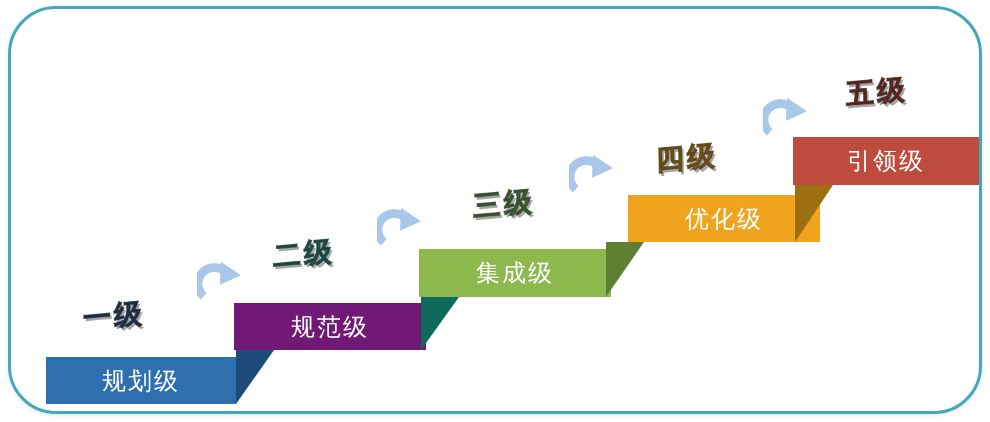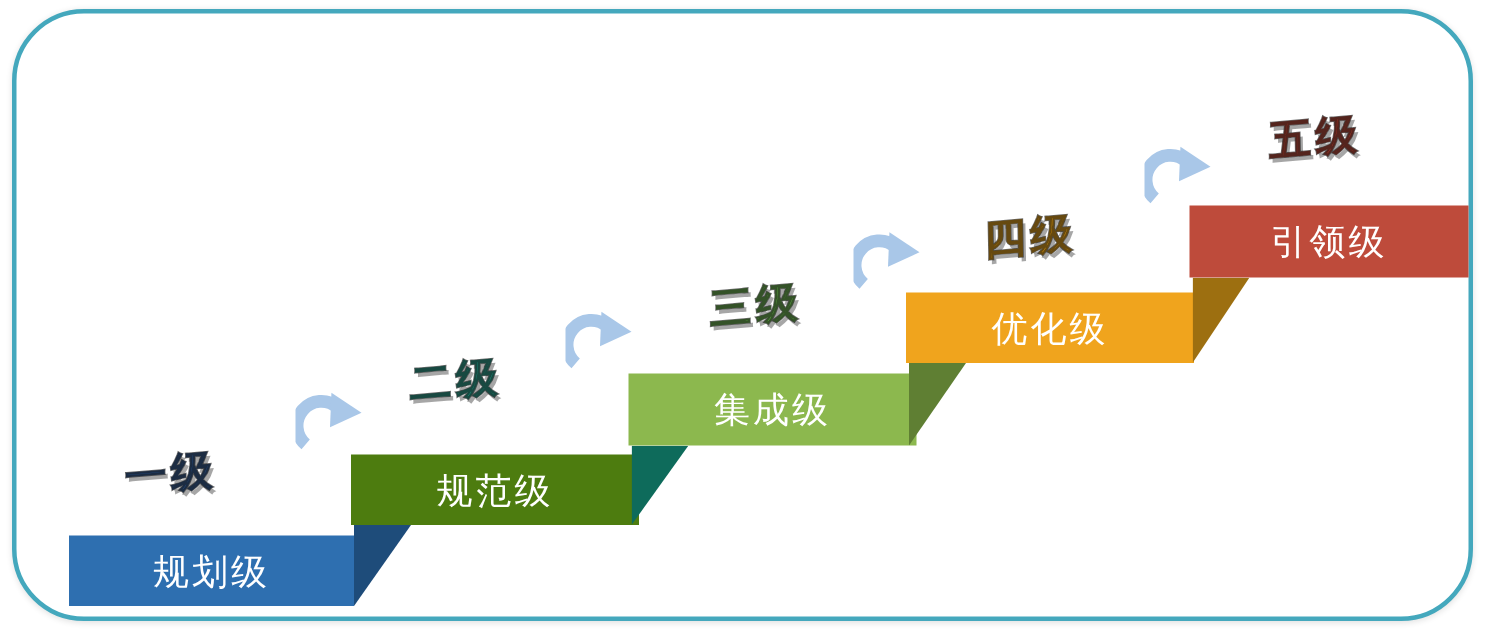--- a/index.html
+++ b/index.html
@@ -45,33 +45,33 @@
 
 <div class="frame" style="border-color: rgb(68, 168, 189); background-color: rgb(255, 255, 255);">
 
   <div class="level-label l1" style="color: rgb(35, 80, 143);">一级</div>
   <div class="bar b1" style="background-color: rgb(46, 111, 176);">
     <span>规划级</span>
   </div>
   <div class="fold f1" style="background-color: rgb(30, 76, 122);"></div>
 
   <div class="level-label l2" style="color: rgb(24, 163, 141);">二级</div>
-  <div class="bar b2" style="background-color: #4d7c0f;">
+  <div class="bar b2" style="background-color: #701a75;">
     <span>规范级</span>
   </div>
   <div class="fold f2" style="background-color: rgb(14, 107, 91);"></div>
 
   <div class="level-label l3" style="color: rgb(103, 190, 70);">三级</div>
   <div class="bar b3" style="background-color: rgb(140, 184, 78);">
     <span>集成级</span>
   </div>
   <div class="fold f3" style="background-color: rgb(95, 127, 51);"></div>
 
   <div class="level-label l4" style="color: rgb(245, 164, 2);">四级</div>
-  <div class="bar b4" style="background-color: rgb(240, 164, 29);">
+  <div class="bar b4" style="background-color: rgb(240, 164, 29); margin-left: 24px;">
     <span>优化级</span>
   </div>
   <div class="fold f4" style="background-color: rgb(157, 111, 16);"></div>
 
   <div class="level-label l5" style="color: rgb(194, 57, 39);">五级</div>
   <div class="bar b5" style="background-color: rgb(190, 75, 59);">
     <span>引领级</span>
   </div>
 
   <svg class="arrow a1" viewBox="0 0 48 44" width="46" height="42">

